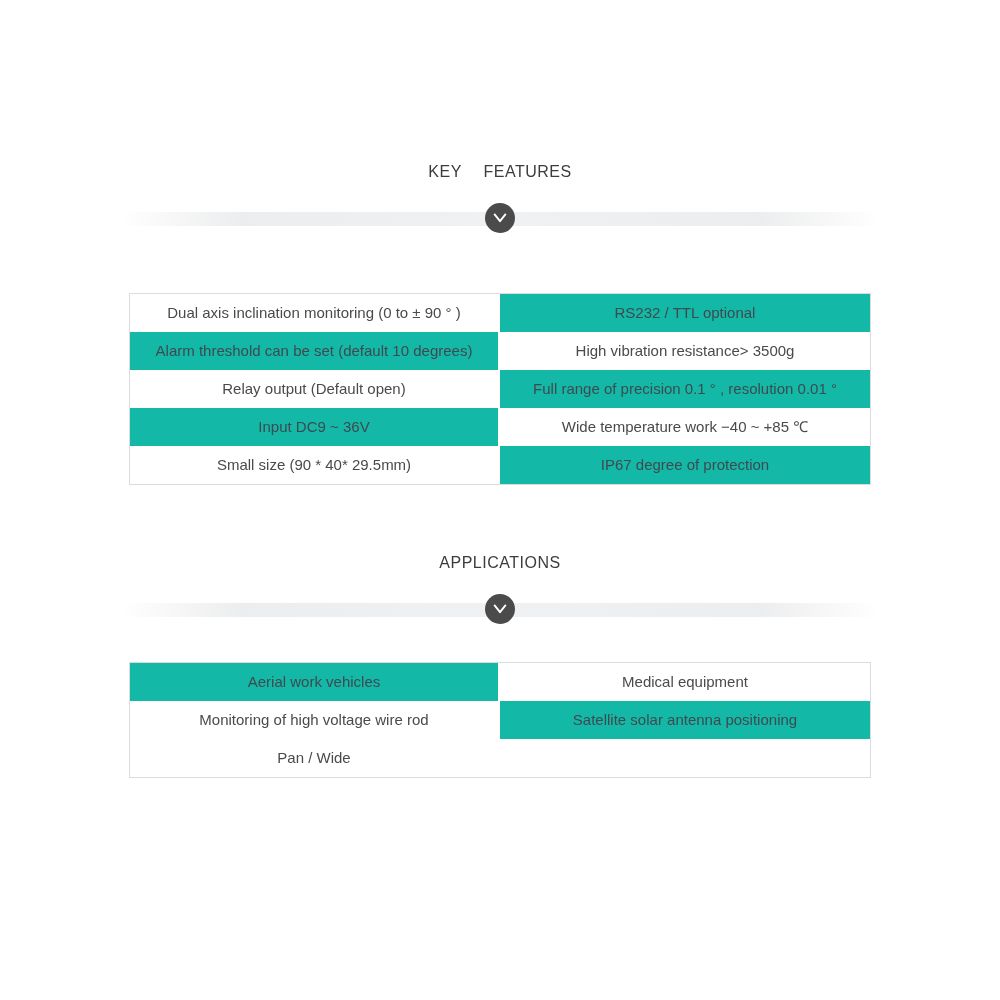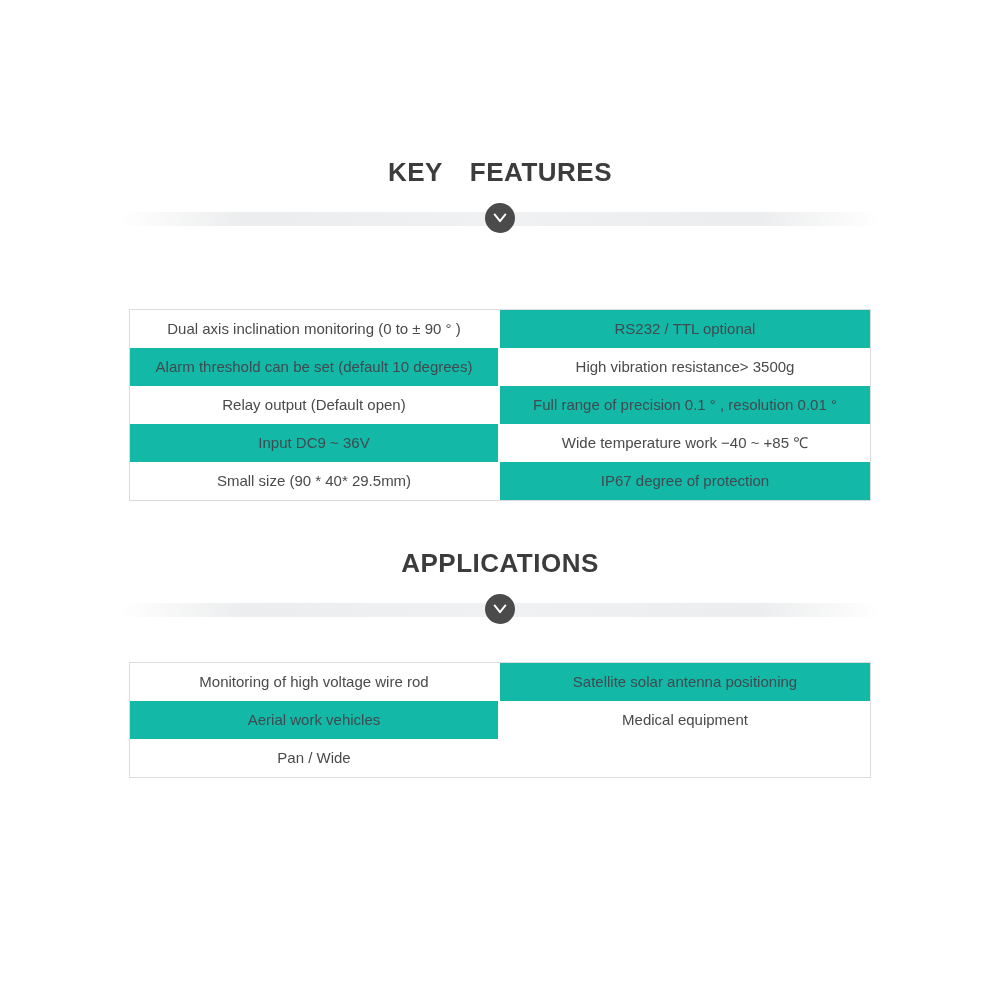--- a/index.html
+++ b/index.html
@@ -23,22 +23,22 @@
 
   
   .section {
     position: absolute;
     left: 0;
     width: 1000px;
   }
   .section-title {
     text-align: center;
     color: #3c3c3c;
-    font-size: 26px;
-    font-weight: 700;
+    font-size: 16px;
+    font-weight: 400;
     letter-spacing: 0.5px;
     word-spacing: 6px;
     line-height: 34px;
     white-space: pre;
   }
 
   
   .divider {
     position: relative;
     height: 34px;
@@ -126,21 +126,21 @@
     <div class="divider">
       <div class="divider-bar"></div>
       <div class="divider-badge">
         <svg width="14" height="10" viewBox="0 0 14 10" aria-hidden="true">
           <path d="M1.6 1.4 L7 8.2 L12.4 1.4" fill="none" stroke="#ffffff" stroke-width="1.9" stroke-linecap="round" stroke-linejoin="round"></path>
         </svg>
       </div>
     </div>
   </div>
 
-  <div class="spec-table" style="top:293px;margin-top:16px;">
+  <div class="spec-table" style="top:293px;">
 
     <div class="spec-row">
       <div class="spec-cell left white">Dual axis inclination monitoring (0 to ± 90 ° )</div>
       <div class="spec-cell blue">RS232 / TTL optional</div>
     </div>
 
     <div class="spec-row">
       <div class="spec-cell left blue">Alarm threshold can be set (default 10 degrees)</div>
       <div class="spec-cell white">High vibration resistance&gt; 3500g</div>
     </div>
@@ -171,27 +171,27 @@
         <svg width="14" height="10" viewBox="0 0 14 10" aria-hidden="true">
           <path d="M1.6 1.4 L7 8.2 L12.4 1.4" fill="none" stroke="#ffffff" stroke-width="1.9" stroke-linecap="round" stroke-linejoin="round"></path>
         </svg>
       </div>
     </div>
   </div>
 
   <div class="spec-table" style="top:662px;">
 
     <div class="spec-row">
-      <div class="spec-cell left white">Monitoring of high voltage wire rod</div>
-      <div class="spec-cell blue">Satellite solar antenna positioning</div>
+      <div class="spec-cell left blue">Aerial work vehicles</div>
+      <div class="spec-cell white">Medical equipment</div>
     </div>
 
     <div class="spec-row">
-      <div class="spec-cell left blue">Aerial work vehicles</div>
-      <div class="spec-cell white">Medical equipment</div>
+      <div class="spec-cell left white">Monitoring of high voltage wire rod</div>
+      <div class="spec-cell blue">Satellite solar antenna positioning</div>
     </div>
 
     <div class="spec-row">
       <div class="spec-cell left white">Pan / Wide</div>
     </div>
 
 
   </div>
 
 </div>

